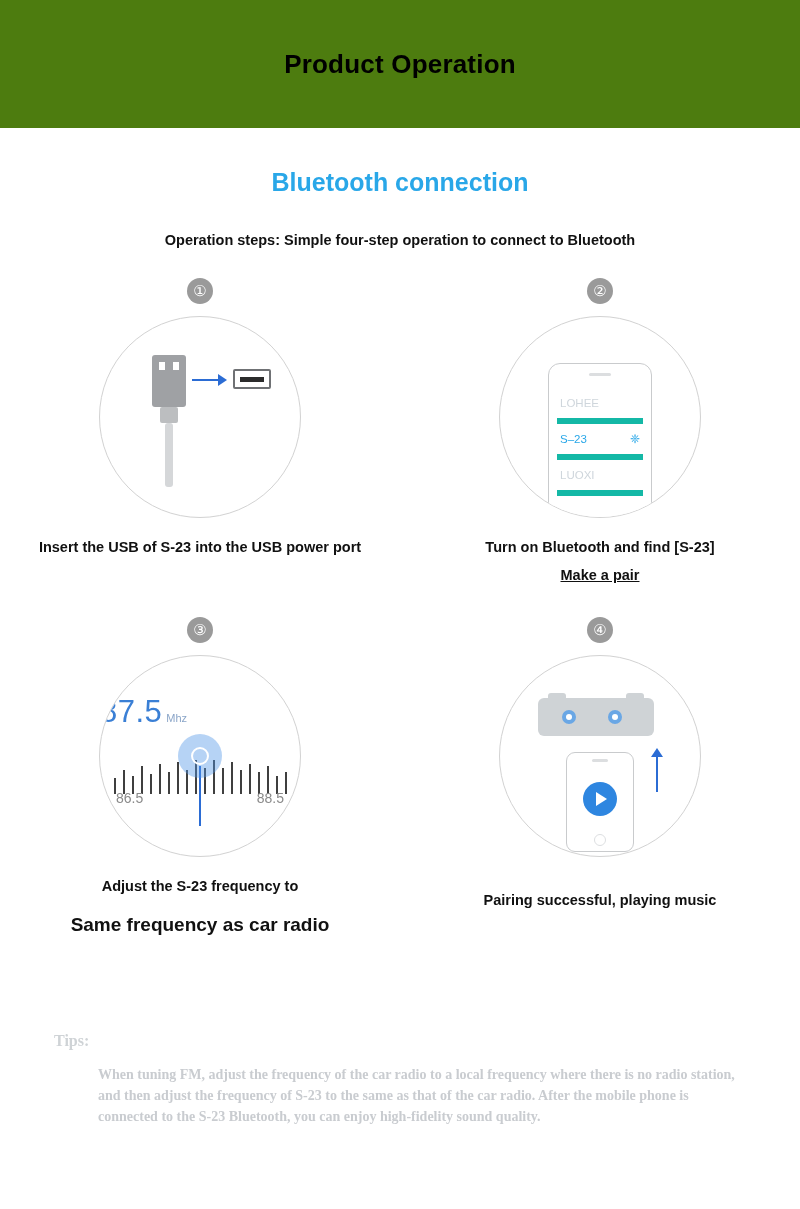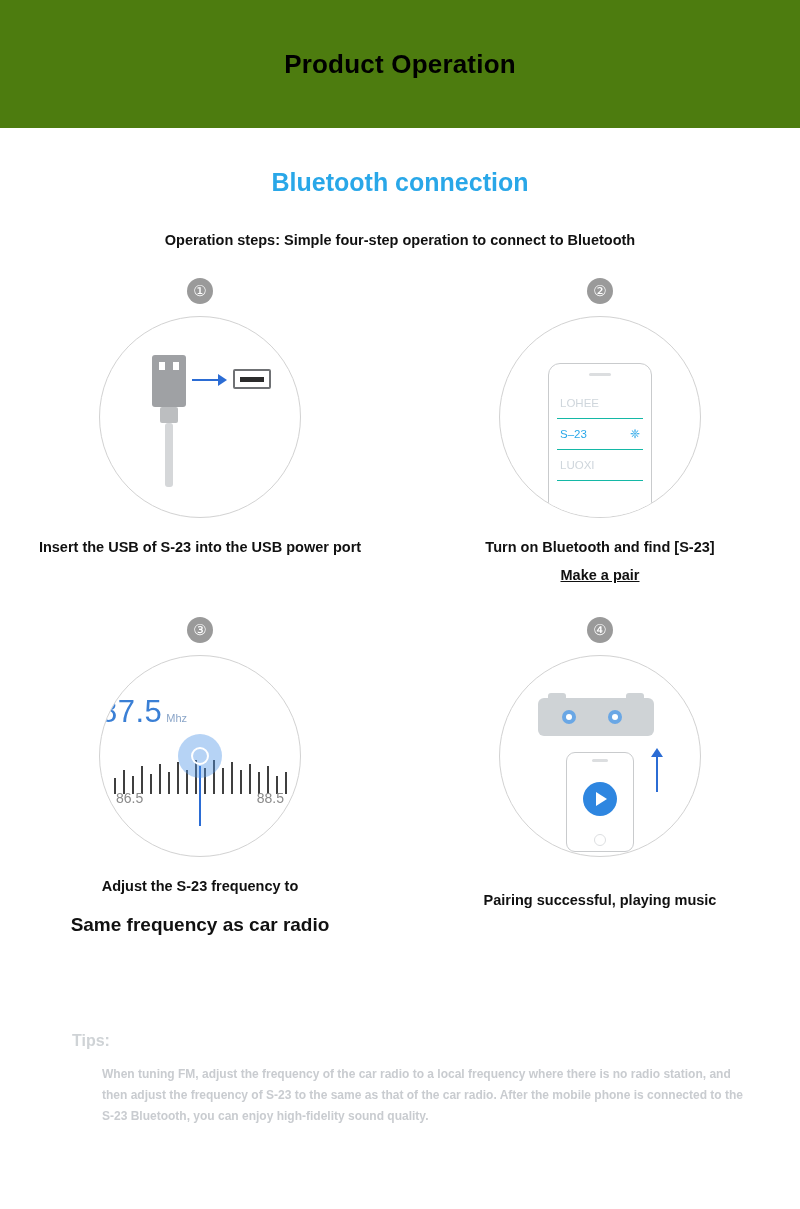--- a/index.html
+++ b/index.html
@@ -213,21 +213,21 @@
     position: absolute;
     left: 8px;
     top: 24px;
     right: 8px;
   }
   .bt-row {
     height: 30px;
     display: flex;
     align-items: center;
     justify-content: space-between;
-    border-bottom: 1px solid #14b8a6;
+    border-bottom: 6px solid #14b8a6;
     font-size: 11.5px;
     color: #cfd6dc;
     padding: 0 3px;
   }
   .bt-row.active {
     color: #29a7e8;
   }
   .bt-icon {
     font-size: 12px;
     color: #29a7e8;
@@ -417,33 +417,34 @@
     width: 0;
     height: 0;
     border-left: 6px solid transparent;
     border-right: 6px solid transparent;
     border-bottom: 9px solid #2b6cd4;
   }
 
   
   .tips {
     position: absolute;
-    left: 72px;
+    left: 54px;
     top: 1032px;
     width: 690px;
+    font-family: Liberation Serif, serif;
   }
   .tips-label {
     font-size: 16px;
     color: #cfd3d6;
     font-weight: bold;
     margin-bottom: 14px;
   }
   .tips-body {
-    margin-left: 30px;
-    font-size: 12px;
+    margin-left: 44px;
+    font-size: 14px;
     line-height: 21px;
     color: #c9ccd0;
     font-weight: bold;
     width: 650px;
   }
 </style>
 </head>
 <body>
 
 <div class="header">

